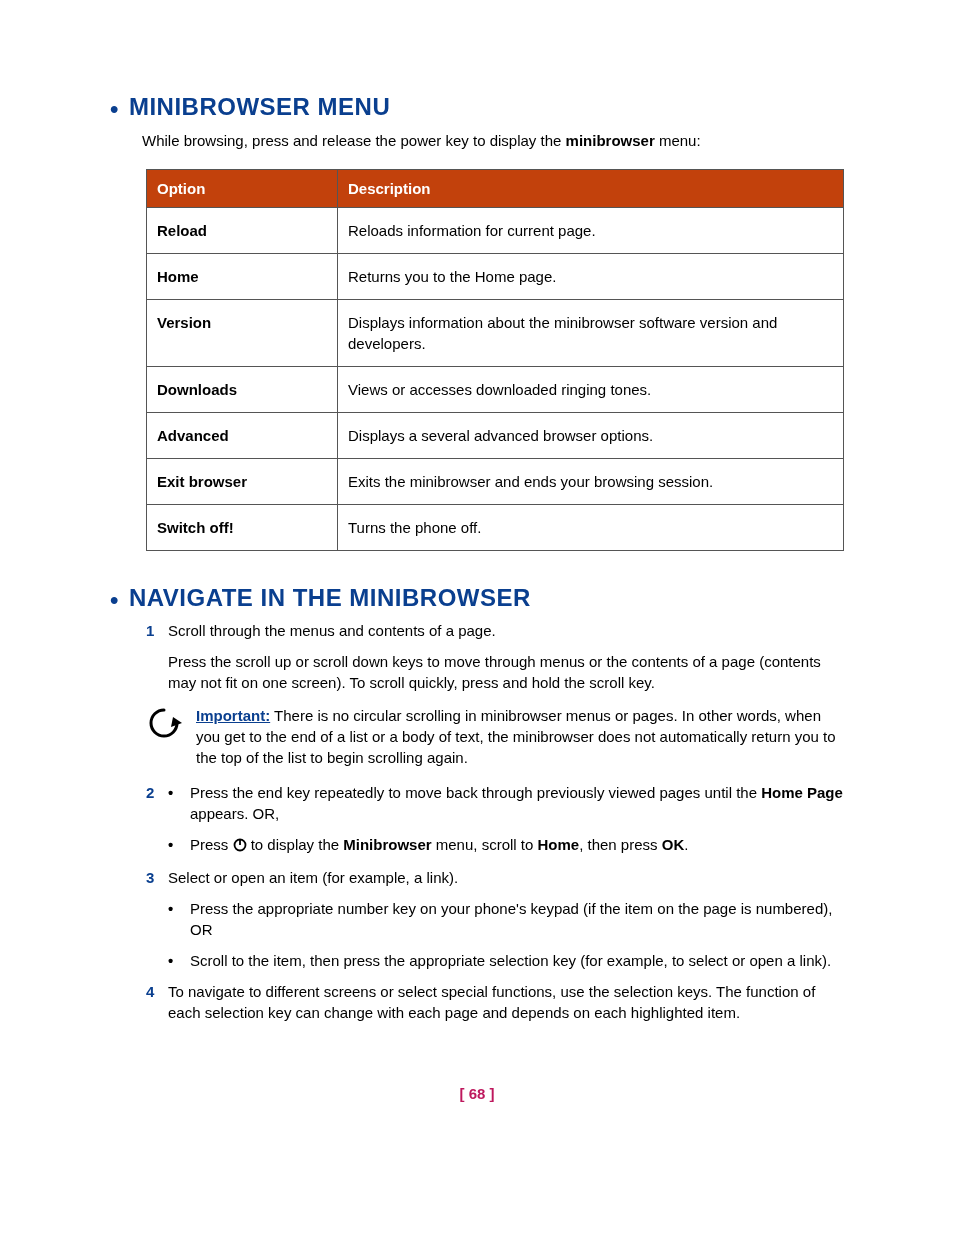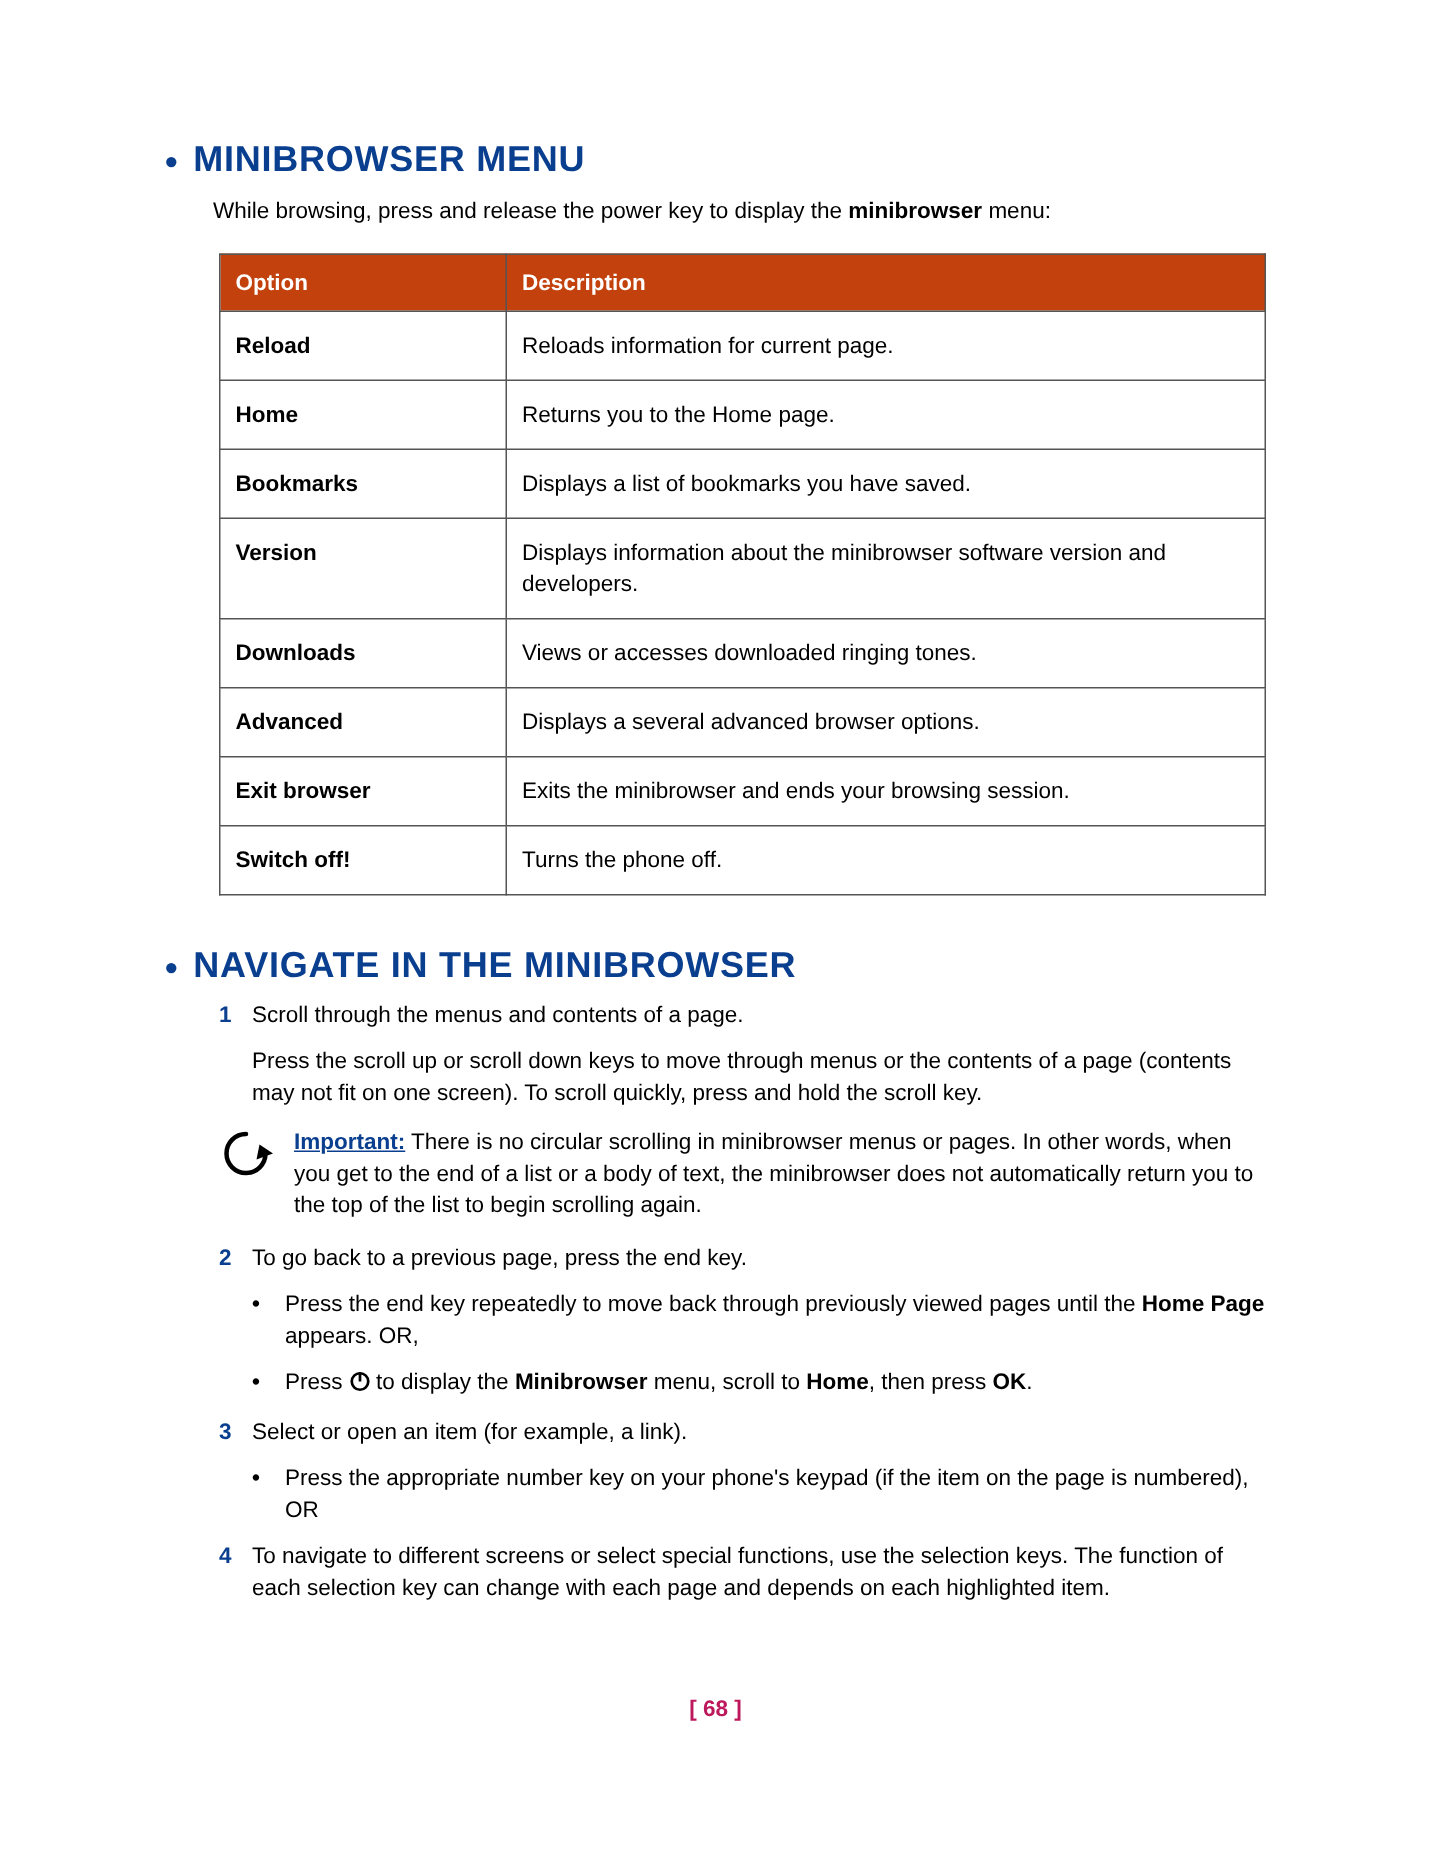--- a/index.html
+++ b/index.html
@@ -86,24 +86,20 @@
   <tbody>
     <tr>
         <td class="optcell">Reload</td>
         <td>Reloads information for current page.</td>
       </tr>
     <tr>
         <td class="optcell">Home</td>
         <td>Returns you to the Home page.</td>
       </tr>
     <tr>
-        <td class="optcell">Bookmarks</td>
-        <td>Displays a list of bookmarks you have saved.</td>
-      </tr>
-    <tr>
         <td class="optcell">Version</td>
         <td>Displays information about the minibrowser software version and developers.</td>
       </tr>
     <tr>
         <td class="optcell">Downloads</td>
         <td>Views or accesses downloaded ringing tones.</td>
       </tr>
     <tr>
         <td class="optcell">Advanced</td>
         <td>Displays a several advanced browser options.</td>
@@ -139,38 +135,38 @@
     </svg>
   </div>
   <div class="important-text">
     <span class="imp-label">Important:</span><span> There is no circular scrolling in minibrowser menus or pages. In other words, when you get to the end of a list or a body of text, the minibrowser does not automatically return you to the top of the list to begin scrolling again.</span>
   </div>
 </div>
 
 <ul class="numlist">
   <li>
     <span class="num">2</span>
-    <span>To go back to a previous page, press the end key.</span>
     <ul class="sub">
       <li>
         <span>Press the end key repeatedly to move back through previously viewed pages until the </span><b>Home Page</b><span> appears. OR,</span>
       </li>
       <li>
         <span>Press </span><span class="power-icon"><svg width="14" height="14" viewBox="0 0 14 14">
               <circle cx="7" cy="7" r="5.5" fill="none" stroke="#000" stroke-width="1.8"></circle>
               <line x1="7" y1="1" x2="7" y2="7" stroke="#000" stroke-width="1.8"></line>
             </svg></span><span> to display the </span><b>Minibrowser</b><span> menu, scroll to </span><b>Home</b><span>, then press </span><b>OK</b><span>.</span>
       </li>
     </ul>
   </li>
   <li>
     <span class="num">3</span>
     <span>Select or open an item (for example, a link).</span>
     <ul class="sub">
       <li>Press the appropriate number key on your phone's keypad (if the item on the page is numbered), OR</li>
+      <li>Scroll to the item, then press the appropriate selection key (for example, to select or open a link).</li>
     </ul>
   </li>
   <li>
     <span class="num">4</span>
     <span>To navigate to different screens or select special functions, use the selection keys. The function of each selection key can change with each page and depends on each highlighted item.</span>
   </li>
 </ul>
 
 <div class="footer">[ 68 ]</div>
 

